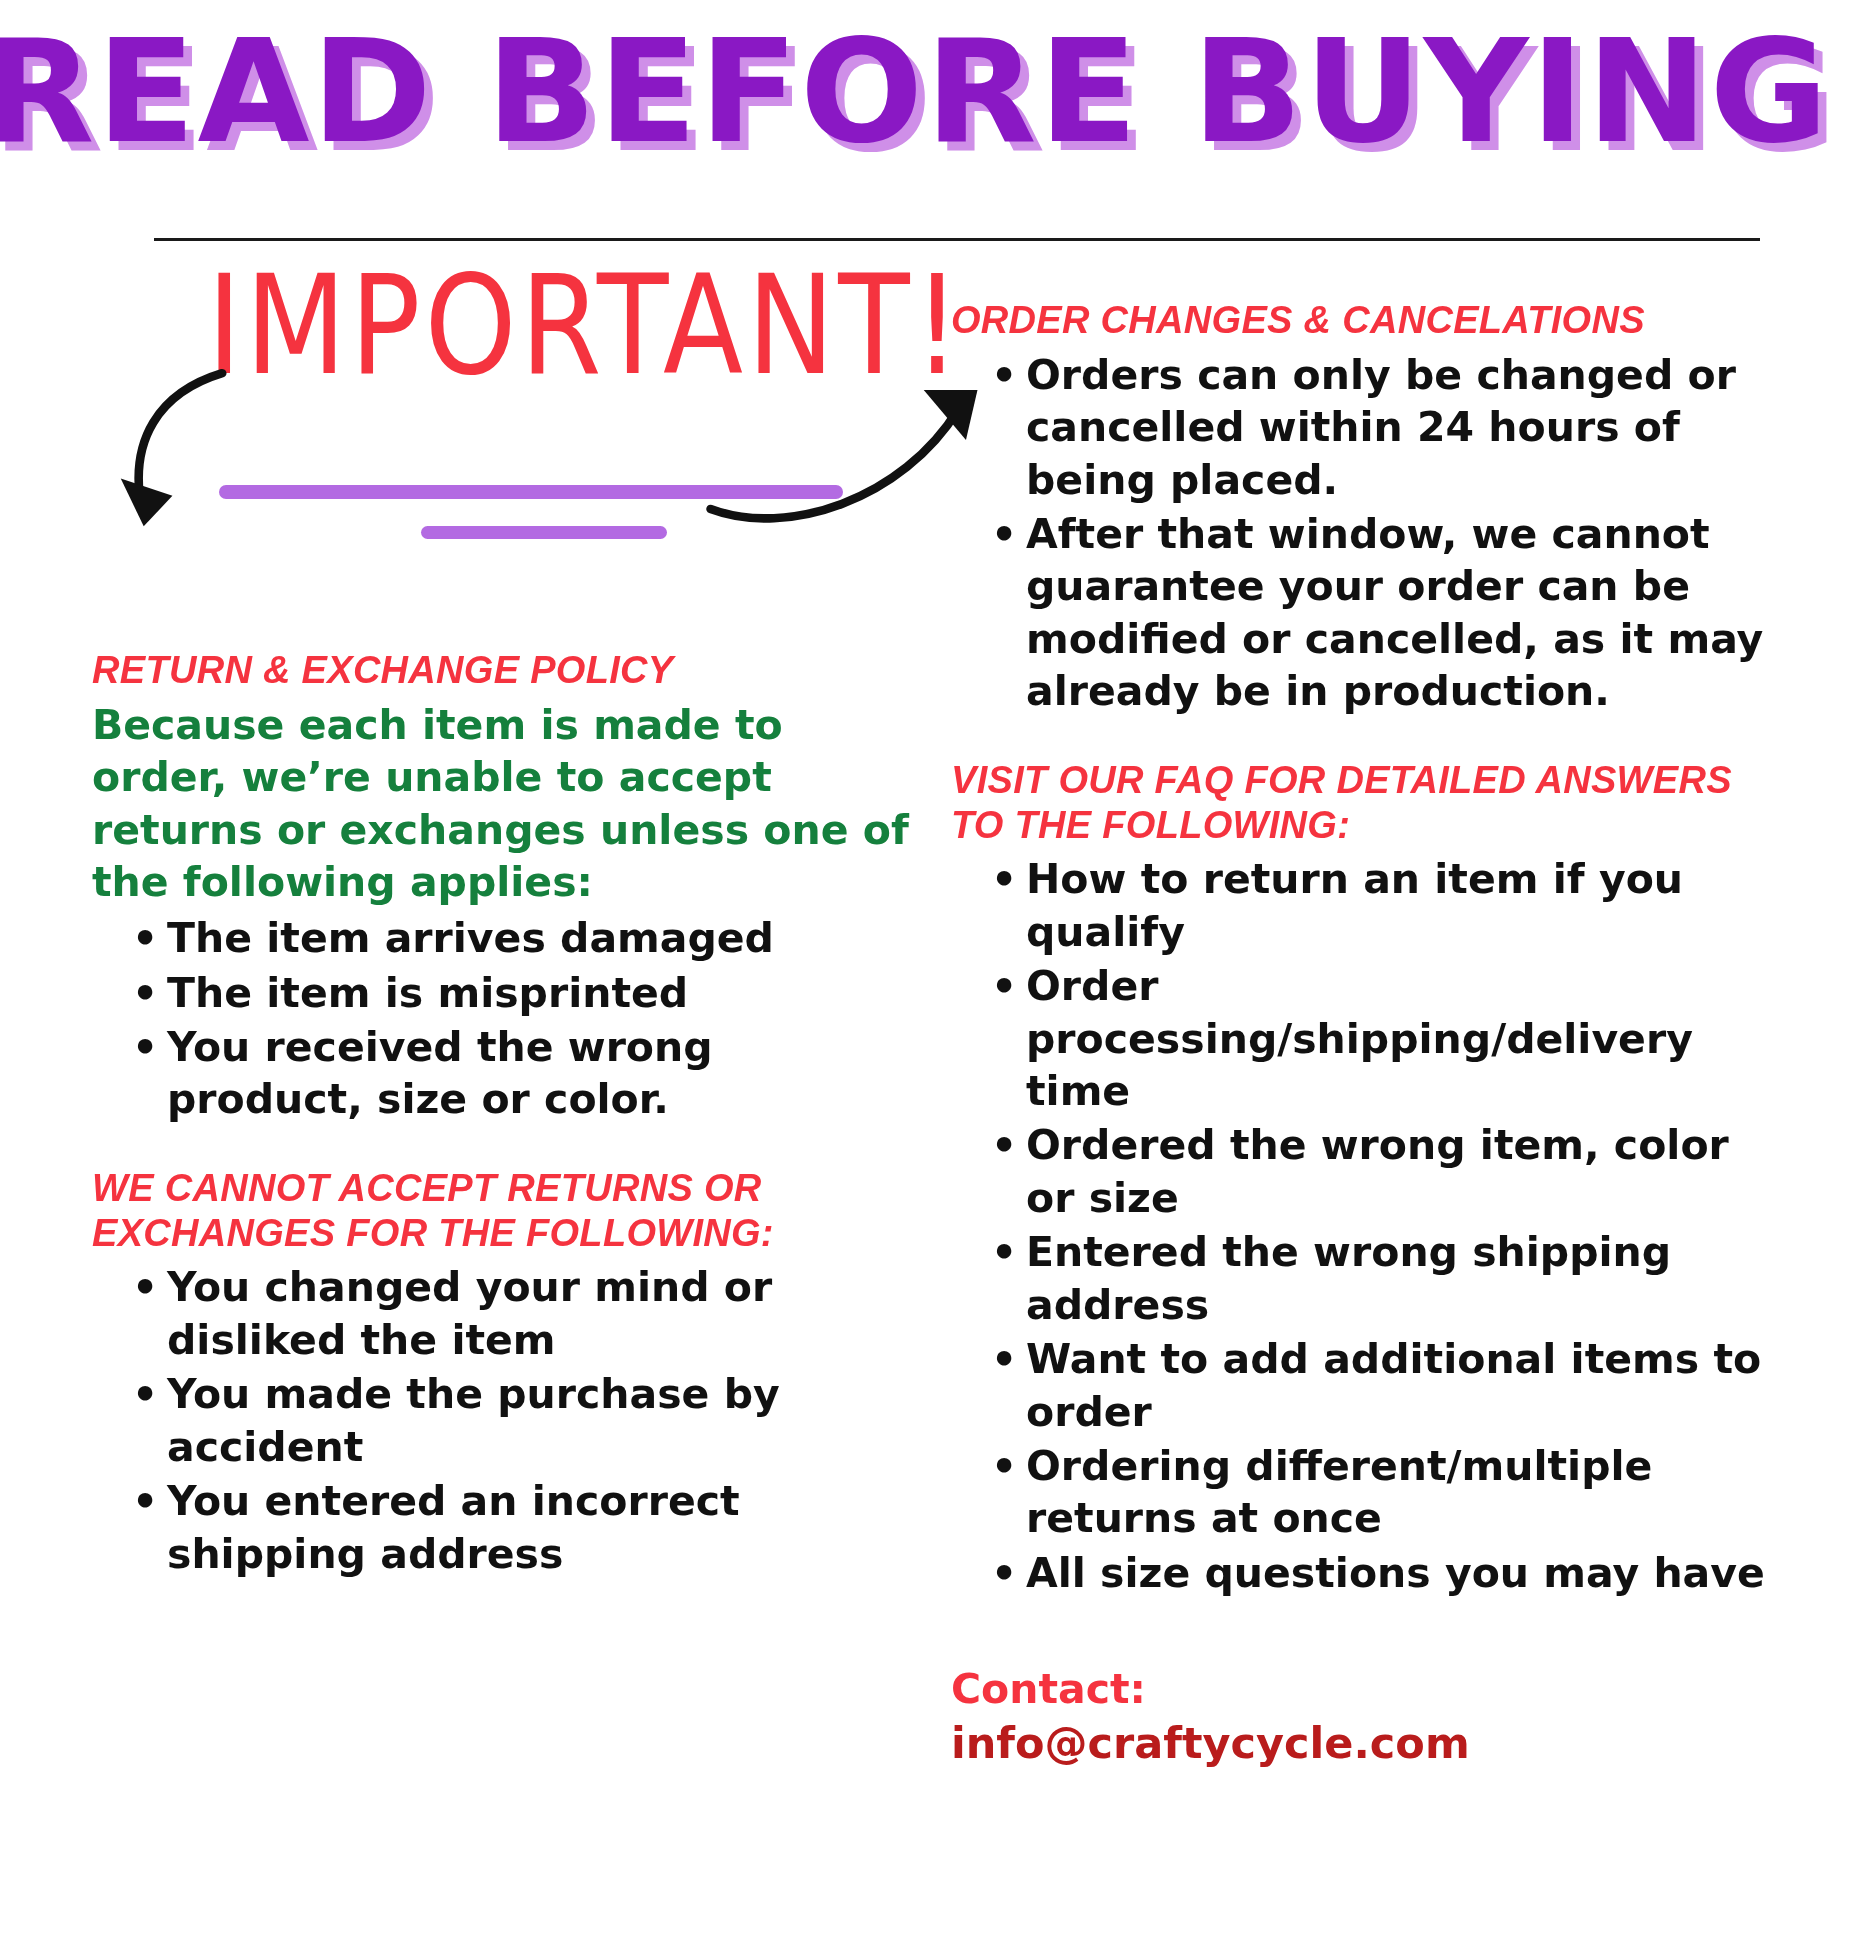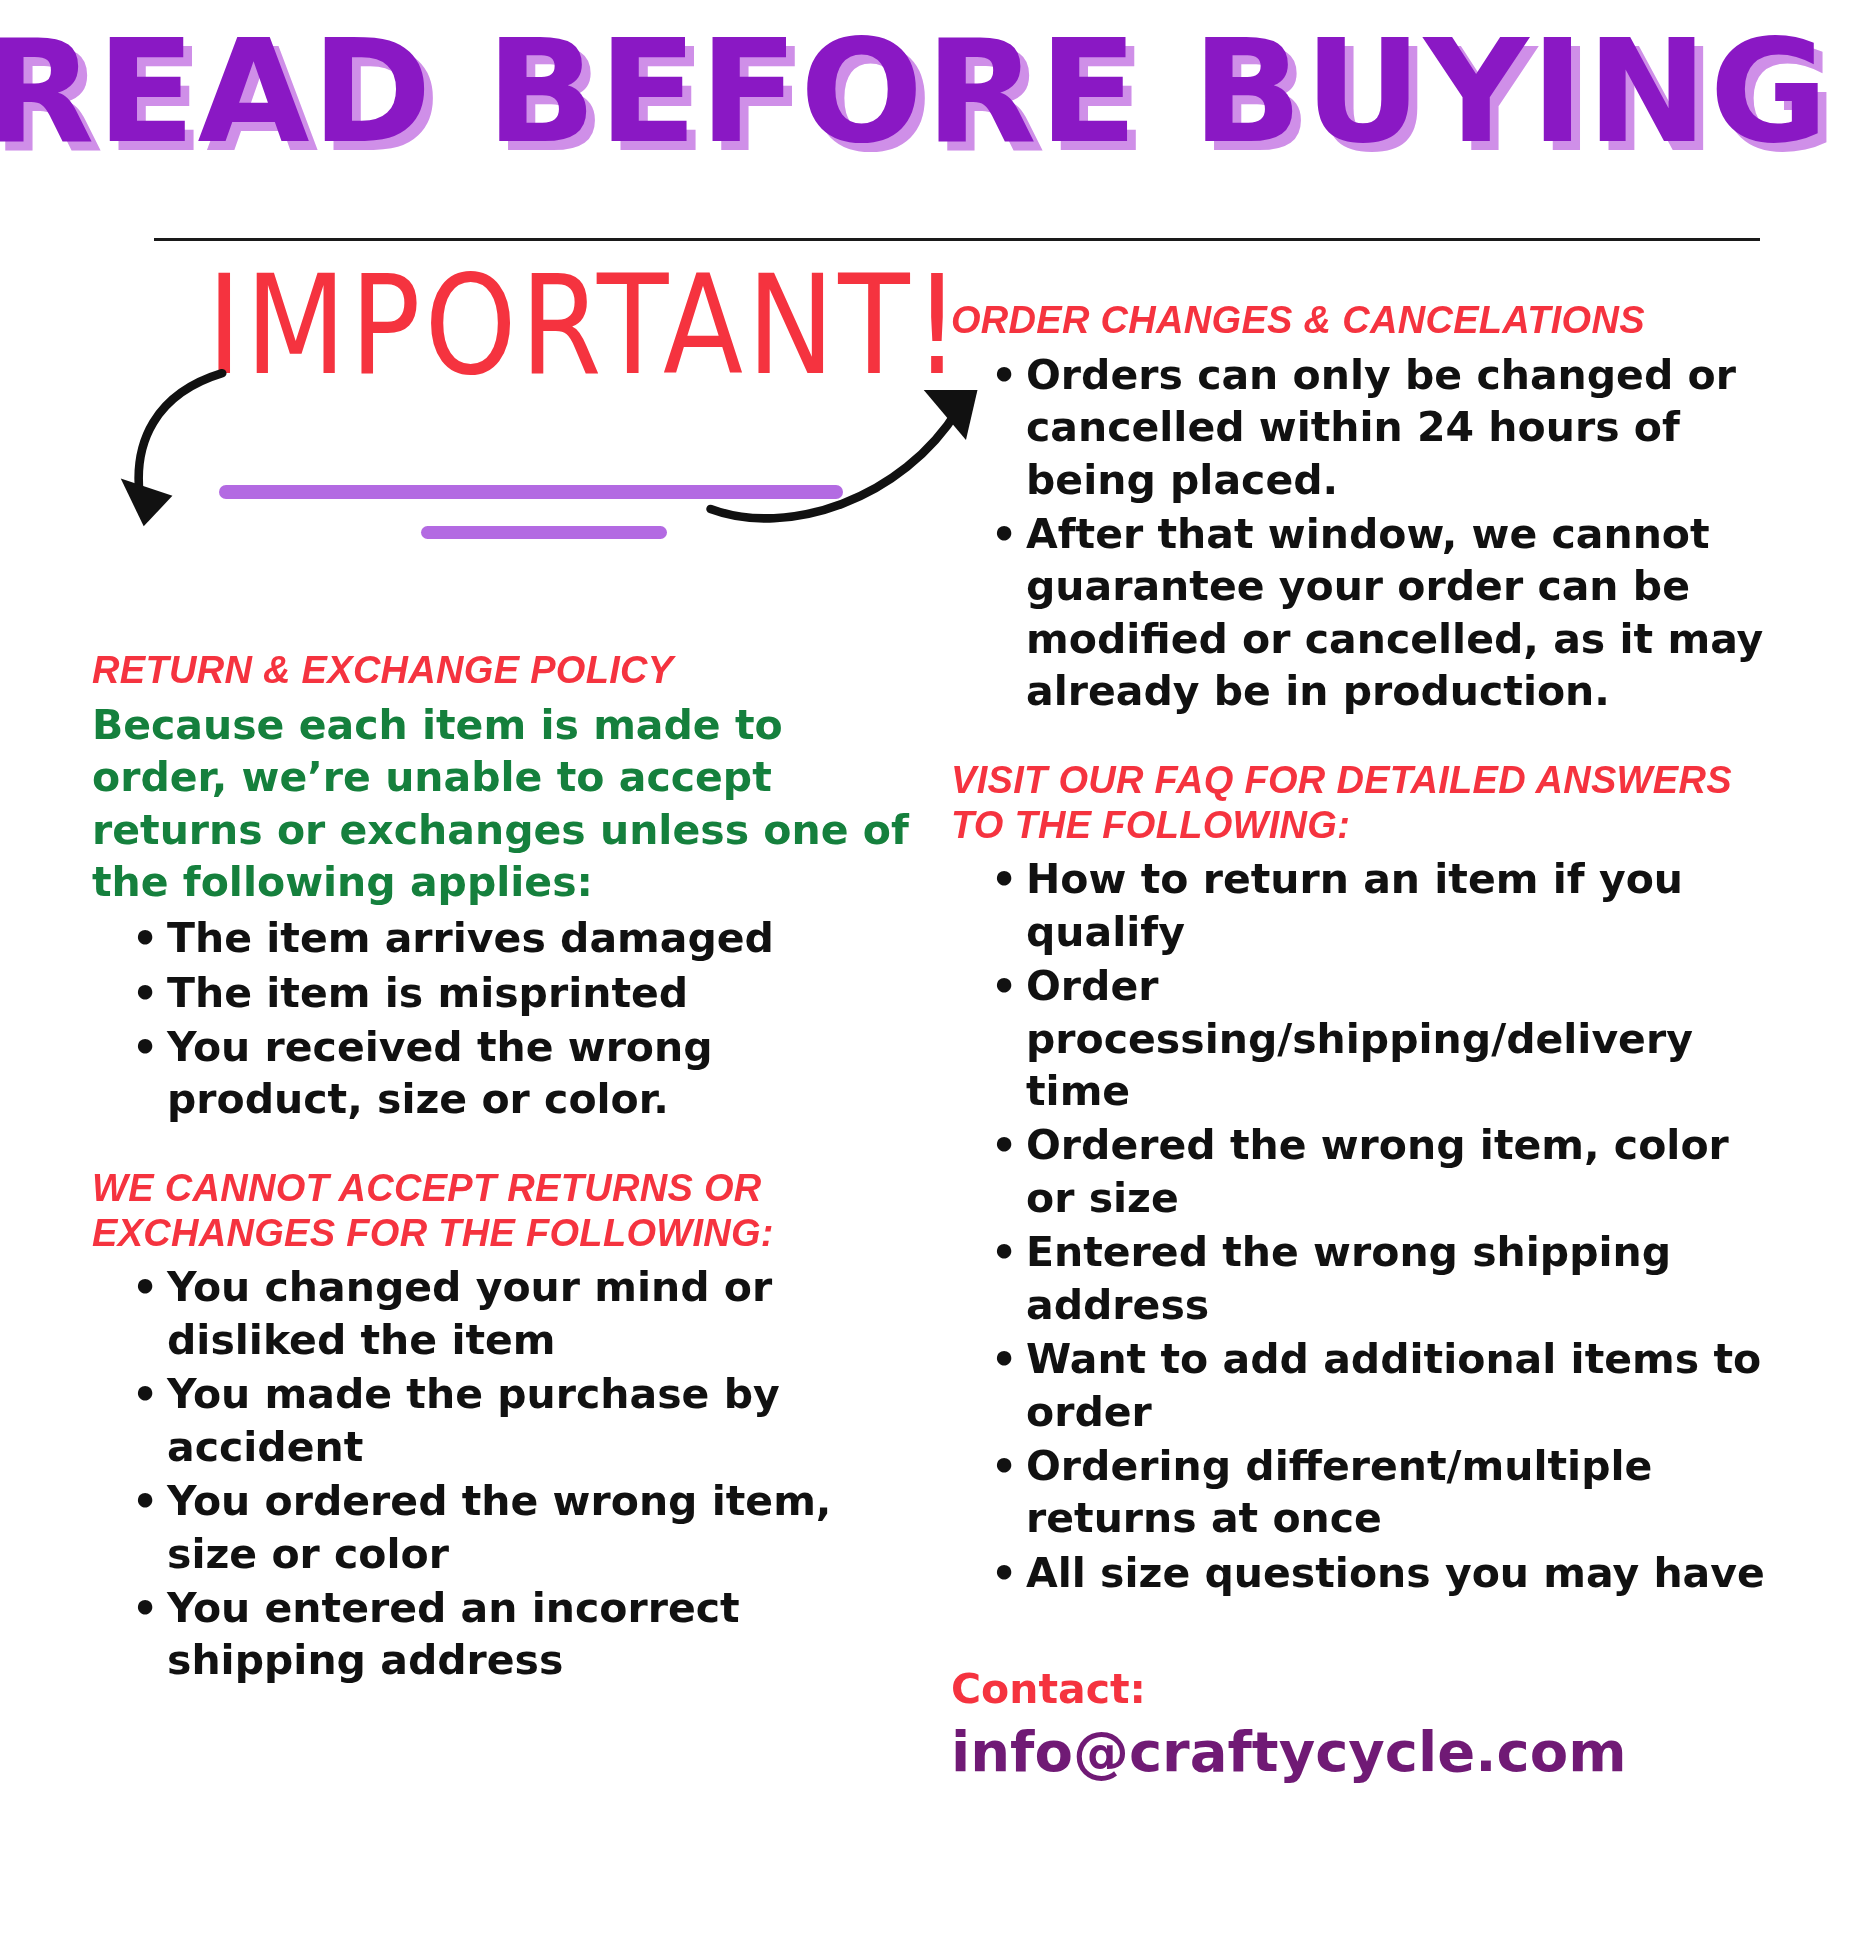--- a/index.html
+++ b/index.html
@@ -148,23 +148,23 @@
   .contact-label {
     color: #f5333f;
     font-family: "DejaVu Sans", sans-serif;
     font-weight: 700;
     font-size: 41px;
     line-height: 1.3;
   }
   .contact-email {
     font-family: "DejaVu Sans", sans-serif;
     font-weight: 700;
-    font-size: 56px;
+    font-size: 43px;
     line-height: 1.3;
-    color: #701a75;
+    color: #b91c1c;
   }
 </style>
 </head>
 <body>
 
 <div class="title-wrap">
   <div class="title">READ BEFORE BUYING</div>
 </div>
 <div class="title-rule"></div>
 
@@ -192,21 +192,20 @@
       <li>The item is misprinted</li>
       <li>You received the wrong product, size or color.</li>
     </ul>
   </div>
 
   <div class="section">
     <h2 class="heading">WE CANNOT ACCEPT RETURNS OR EXCHANGES FOR THE FOLLOWING:</h2>
     <ul class="bullets">
       <li>You changed your mind or disliked the item</li>
       <li>You made the purchase by accident</li>
-      <li>You ordered the wrong item, size or color</li>
       <li>You entered an incorrect shipping address</li>
     </ul>
   </div>
 
 </div>
 
 <div class="col-right">
 
   <div class="section">
     <h2 class="heading">ORDER CHANGES &amp; CANCELATIONS</h2>

